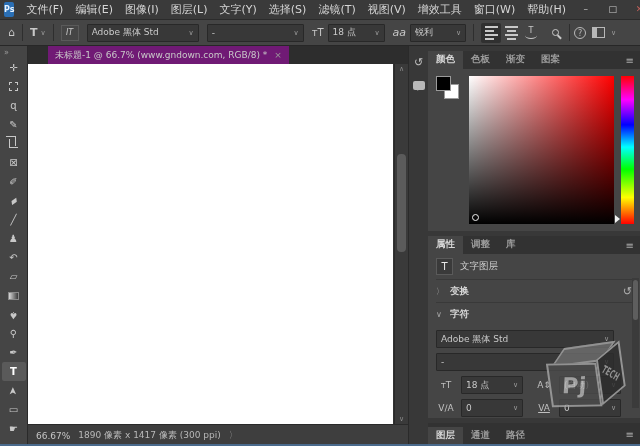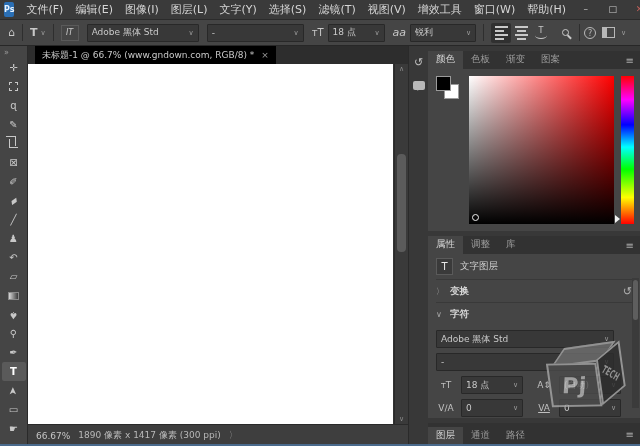--- a/index.html
+++ b/index.html
@@ -66,21 +66,21 @@
   .crop-ic::before { content:""; position:absolute; left:-4px; top:-3px; width:9px; height:9px;
                      border-right:1.5px solid #c8c8c8; border-top:1.5px solid #c8c8c8; }
   .grad-box { width:11px; height:8px; background:linear-gradient(90deg,#d8d8d8,#3a3a3a); border:1px solid #8a8a8a; }
   .rot-band { display:inline-block; transform:rotate(-35deg); }
   .rot-180 { display:inline-block; transform:rotate(180deg); }
   .rot-arrow { display:inline-block; transform:rotate(-90deg); font-size:8px; }
 
   
   .docarea { width:380px; display:flex; flex-direction:column; flex:none; background:#333; }
   .tabbar { height:18px; background:#2d2d2d; display:flex; align-items:flex-end; }
-  .doc-tab { height:18px; background:#000000; display:flex; align-items:center; padding:0 7px; margin-left:7px;
+  .doc-tab { height:18px; background:#701a75; display:flex; align-items:center; padding:0 7px; margin-left:20px;
              font-size:9px; color:#c9c9c9; white-space:nowrap; }
   .doc-tab .tclose { margin-left:7px; color:#9a9a9a; font-size:9px; }
   .canvas-wrap { height:360px; position:relative; background:#333; }
   .canvas { position:absolute; left:0; top:0; width:365px; height:360px; background:#ffffff; }
   .vscroll { position:absolute; right:0; top:0; width:14px; height:360px; background:#3a3a3a;
              border-left:1px solid #2a2a2a; display:flex; flex-direction:column; align-items:center; }
   .vs-arrow { font-size:7px; color:#8a8a8a; height:10px; line-height:10px; flex:none; }
   .vs-track { flex:1; width:100%; position:relative; }
   .vs-thumb { position:absolute; left:2px; top:80px; width:9px; height:98px; background:#5b5b5b; border-radius:4px; }
   .statusbar { height:22px; background:#3e3e3e; border-top:1px solid #2a2a2a; display:flex; align-items:center;
@@ -92,21 +92,21 @@
   .dockstrip { width:20px; background:#383838; flex:none; display:flex; flex-direction:column; align-items:center;
                padding-top:10px; gap:12px; border-left:1px solid #2a2a2a; }
   .ds-ic { color:#c0c0c0; font-size:11px; }
   .bub { width:12px; height:9px; background:#b9b9b9; border-radius:2px; position:relative; }
   .bub::after { content:""; position:absolute; left:2px; bottom:-4px; border:3px solid transparent;
                 border-top:4px solid #b9b9b9; border-right-width:1px; }
 
   .panels { flex:1; background:#383838; display:flex; flex-direction:column; padding-top:5px; gap:5px; overflow:hidden; }
   .panel { background:#454545; }
   .ptabs { background:#323232; display:flex; align-items:flex-end; height:18px; }
-  .ptab { padding:2px 8px 3px; font-size:9.5px; color:#9c9c9c; }
+  .ptab { padding:2px 8px 3px; font-size:9.5px; color:#9c9c9c;font-weight:bold; }
   .ptab.active { background:#454545; color:#d6d6d6; }
   .pmenu { margin-left:auto; margin-right:6px; color:#a8a8a8; font-size:10px; align-self:center; }
 
   
   .color-body { display:flex; padding:7px 6px 8px 8px; gap:7px; height:162px; }
   .fgbg { position:relative; width:26px; height:26px; flex:none; }
   .fg { position:absolute; left:0; top:0; width:15px; height:15px; background:#000; border:1px solid #9a9a9a; z-index:2; }
   .bgc { position:absolute; left:8px; top:8px; width:15px; height:15px; background:#fff; border:1px solid #9a9a9a; }
   .cfield { flex:1; position:relative; height:148px;
             background:linear-gradient(to top, #000, rgba(0,0,0,0)), linear-gradient(to right, #fff, #ff0000); }
@@ -192,21 +192,21 @@
     <span class="sel" style="width:97px; margin-left:8px;">
       <span>-</span>
       <span class="cv">∨</span>
     </span>
     <span class="sizeic" style="margin-left:8px;">тT</span>
     <span class="sel" style="width:57px; margin-left:4px;">
       <span>18 点</span>
       <span class="cv">∨</span>
     </span>
     <span class="aaic" style="margin-left:8px;">aa</span>
-    <span class="sel" style="width:66px; margin-left:4px;">
+    <span class="sel" style="width:56px; margin-left:4px;">
       <span>锐利</span>
       <span class="cv">∨</span>
     </span>
     <span class="ob-sep"></span>
     <span class="ob-btn selected">
       <span class="al left">
           <i></i>
           <i></i>
           <i></i>
           <i></i>

